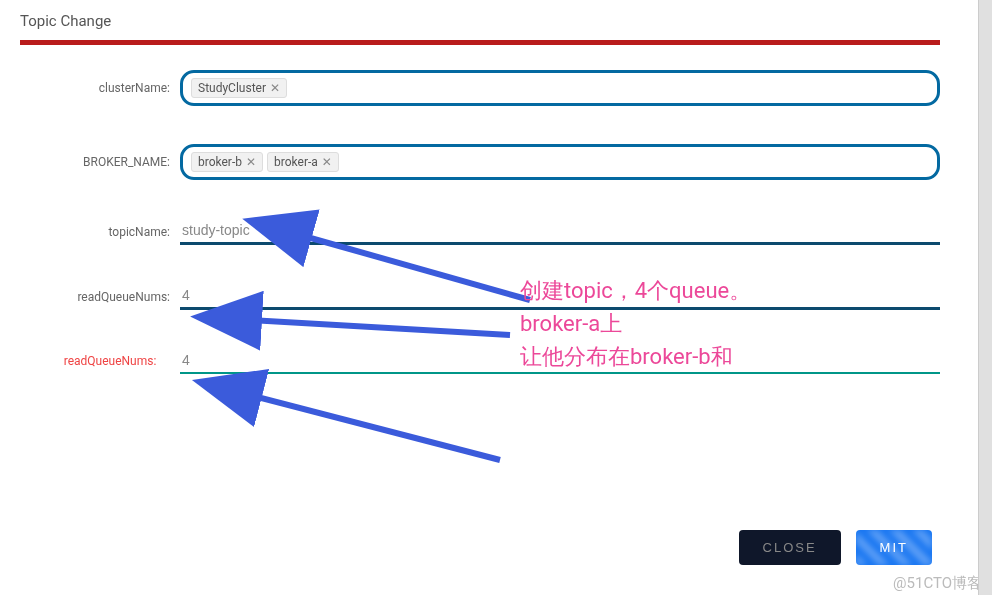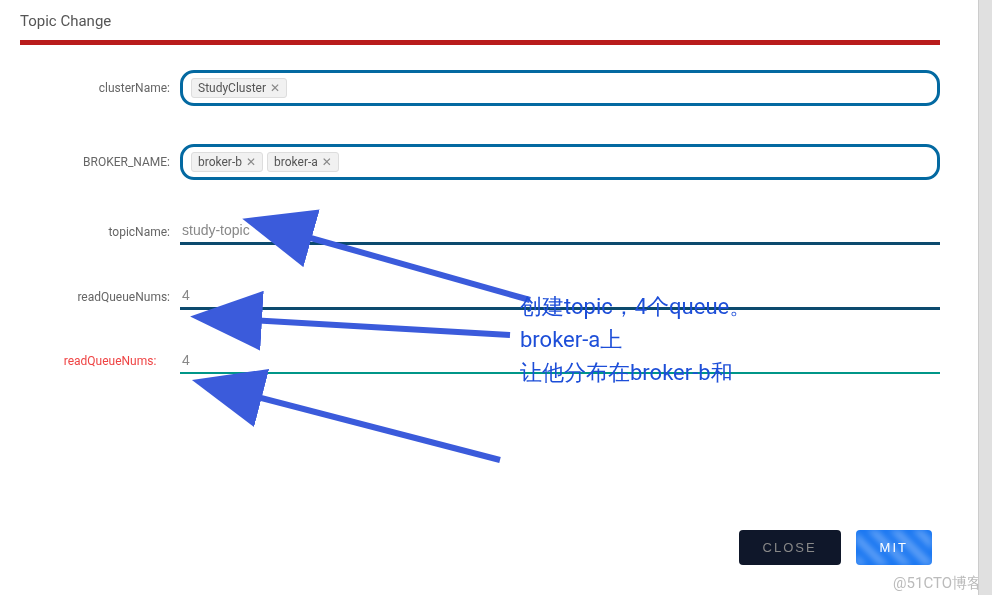--- a/index.html
+++ b/index.html
@@ -111,24 +111,24 @@
       overflow: hidden;
     }
     .blur-overlay {
       position: absolute;
       top: 0; left: 0; right: 0; bottom: 0;
       background: repeating-linear-gradient(45deg, rgba(255,255,255,0.3), rgba(255,255,255,0.3) 8px, transparent 8px, transparent 16px);
       filter: blur(3px);
     }
     .annotation {
       position: absolute;
-      top: 290px;
+      top: 274px;
       left: 520px;
       font-size: 22px;
-      color: #1d4ed8;
+      color: #ec4899;
       line-height: 1.5;
     }
     .watermark {
       position: absolute;
       bottom: 2px;
       right: 10px;
       font-size: 15px;
       color: #bbb;
     }
     .side-bar {

